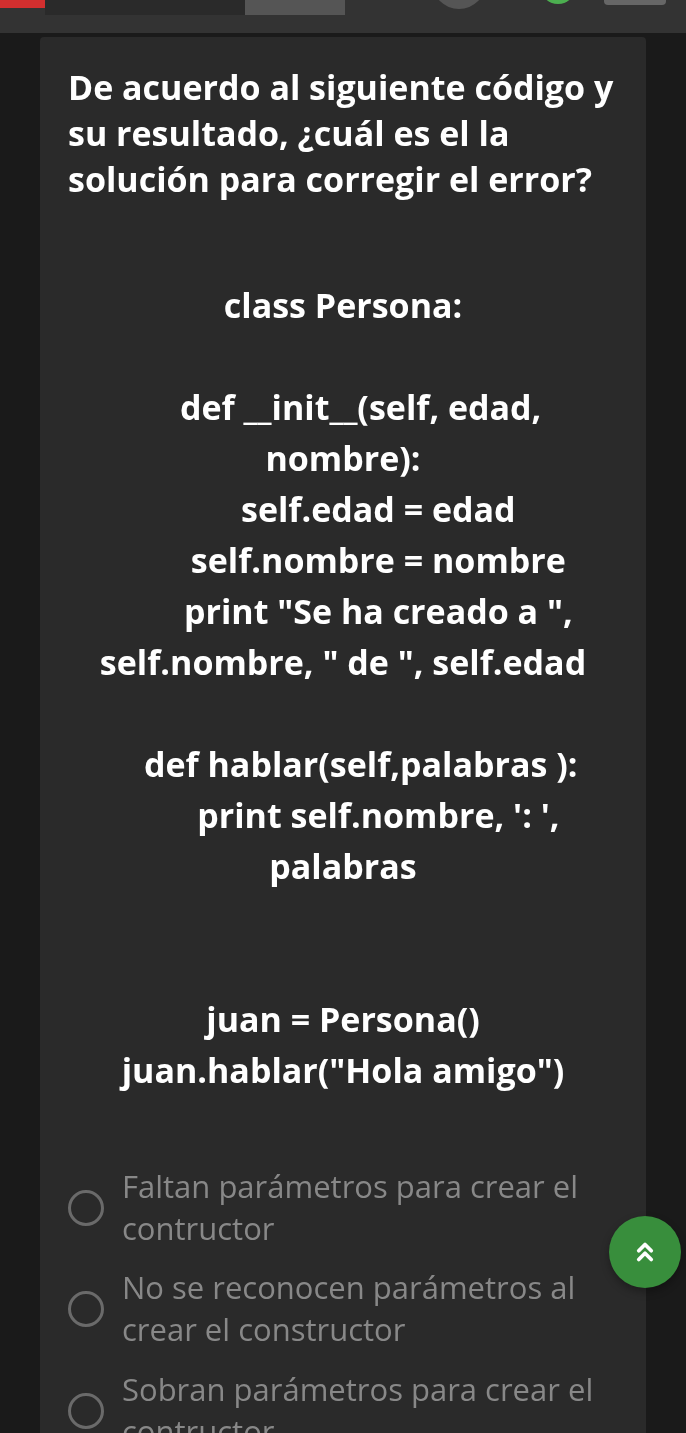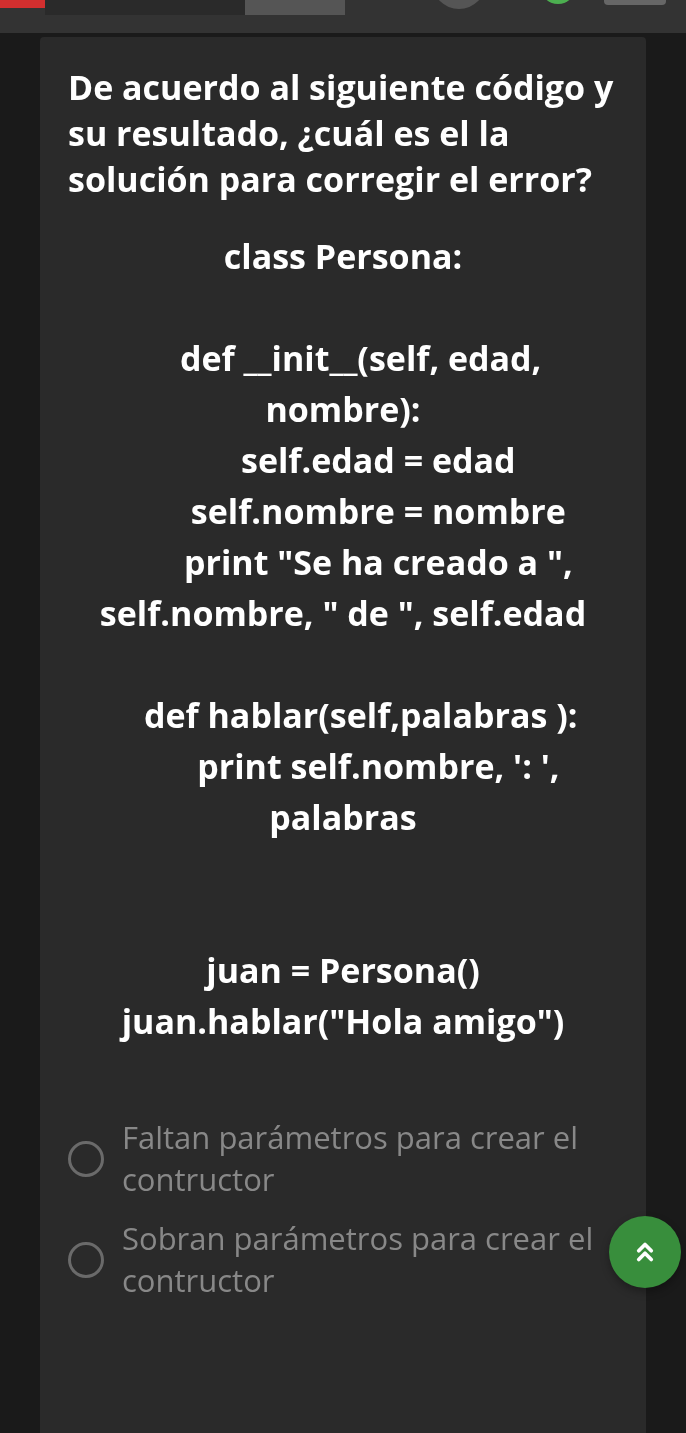--- a/index.html
+++ b/index.html
@@ -93,21 +93,21 @@
       border-radius: 4px;
       padding: 28px;
       min-height: 1400px;
     }
     
     .question-text {
       font-size: 34px;
       font-weight: 700;
       line-height: 1.35;
       color: #ffffff;
-      margin-bottom: 28px;
+      margin-bottom: 77px;
     }
     
     .code-block {
       font-size: 34px;
       font-weight: 700;
       line-height: 1.5;
       color: #ffffff;
       white-space: pre-wrap;
       font-family: -apple-system, BlinkMacSystemFont, "Segoe UI", "Open Sans", sans-serif;
       margin-bottom: 70px;
@@ -198,20 +198,24 @@
 juan = Persona()
 juan.hablar("Hola amigo")</div>
 
     <div class="options-container">
 
       <div class="option-row">
         <div class="radio-circle"></div>
         <div class="option-text">Faltan parámetros para crear el contructor</div>
       </div>
 
+      <div class="option-row">
+        <div class="radio-circle"></div>
+        <div class="option-text">No se reconocen parámetros al crear el constructor</div>
+      </div>
 
       <div class="option-row">
         <div class="radio-circle"></div>
         <div class="option-text">Sobran parámetros para crear el contructor</div>
       </div>
 
     </div>
 
   </div>
 </div>

